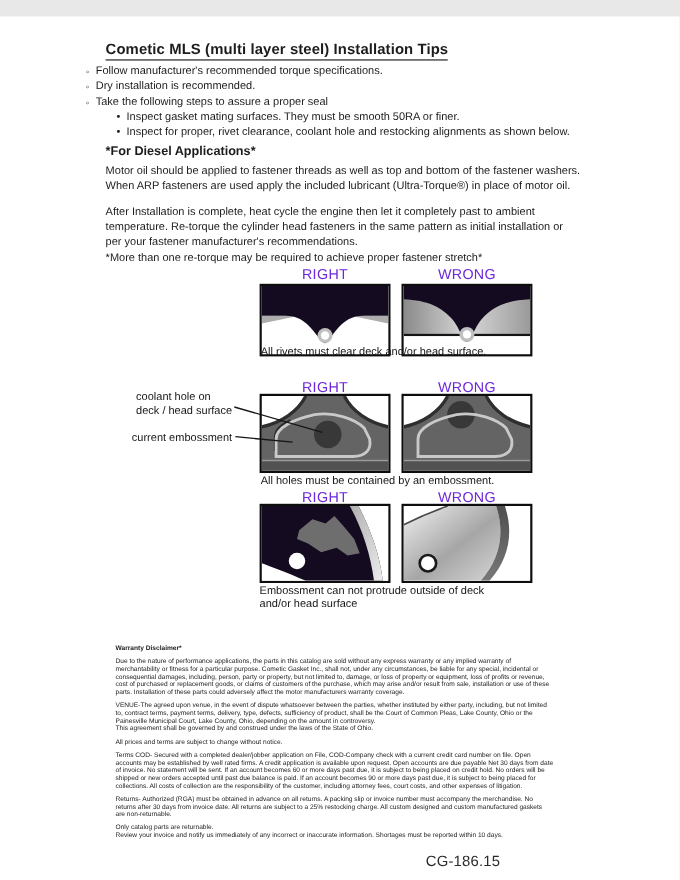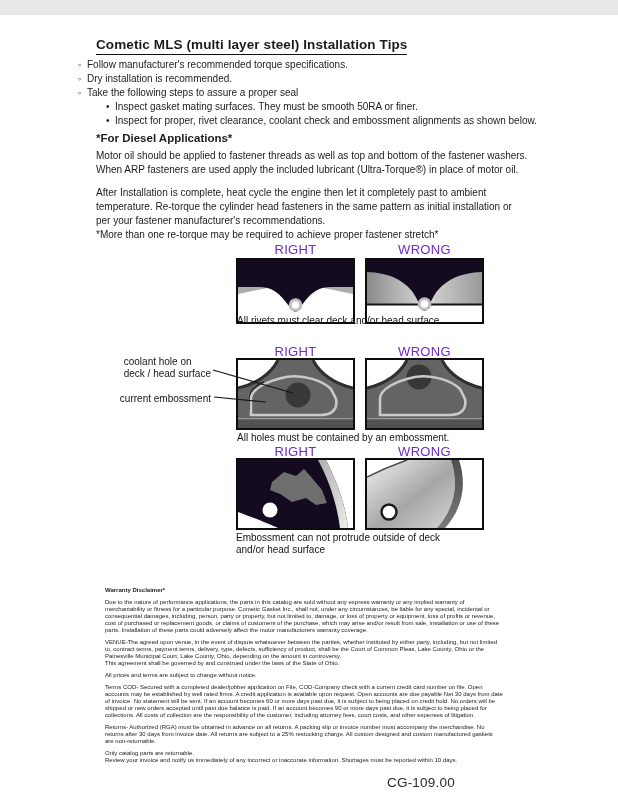--- a/index.html
+++ b/index.html
@@ -50,21 +50,21 @@
     <div class="tip">
       <span class="mk">◦</span>
       <span>Take the following steps to assure a proper seal</span>
     </div>
     <div class="tip sub">
       <span class="mk">•</span>
       <span>Inspect gasket mating surfaces.  They must be smooth 50RA or finer.</span>
     </div>
     <div class="tip sub">
       <span class="mk">•</span>
-      <span>Inspect for proper, rivet clearance, coolant check and embossment alignments as shown below.</span>
+      <span>Inspect for proper, rivet clearance, coolant hole and restocking alignments as shown below.</span>
     </div>
   </div>
 
   <div class="diesel-h">*For Diesel Applications*</div>
   <div class="para p1">Motor oil should be applied to fastener threads as well as top and bottom of the fastener washers. When ARP fasteners are used apply the included lubricant (Ultra-Torque®) in place of motor oil.</div>
   <div class="para p2">After Installation is complete, heat cycle the engine then let it completely past to ambient temperature. Re-torque the cylinder head fasteners in the same pattern as initial installation or per your fastener manufacturer's recommendations.</div>
   <div class="para pnote">*More than one re-torque may be required to achieve proper fastener stretch*</div>
 
   <div class="dg-label" style="left:236px;top:227px;">RIGHT</div>
   <div class="dg-label" style="left:365px;top:227px;">WRONG</div>
@@ -189,15 +189,15 @@
     <p class="lp">Due to the nature of performance applications, the parts in this catalog are sold without any express warranty or any implied warranty of merchantability or fitness for a particular purpose.  Cometic Gasket Inc., shall not, under any circumstances, be liable for any special, incidental or consequential damages, including, person, party or property, but not limited to, damage, or loss of property or equipment, loss of profits or revenue, cost of purchased or replacement goods, or claims of customers of the purchase, which may arise and/or result from sale, installation or use of these parts.  Installation of these parts could adversely affect the motor manufacturers warranty coverage.</p>
     <p class="lp lp0">VENUE-The agreed upon venue, in the event of dispute whatsoever between the parties, whether instituted by either party, including, but not limited to, contract terms, payment terms, delivery, type, defects, sufficiency of product, shall be the Court of Common Pleas, Lake County, Ohio or the Painesville Municipal Court, Lake County, Ohio, depending on the amount in controversy.</p>
     <p class="lp">This agreement shall be governed by and construed under the laws of the State of Ohio.</p>
     <p class="lp">All prices and terms are subject to change without notice.</p>
     <p class="lp">Terms COD- Secured with a completed dealer/jobber application on File, COD-Company check with a current credit card number on file.  Open accounts may be established by well rated firms.  A credit application is available upon request.  Open accounts are due payable Net 30 days from date of invoice.  No statement will be sent.  If an account becomes 60 or more days past due, it is subject to being placed on credit hold.  No orders will be shipped or new orders accepted until past due balance is paid.  If an account becomes 90 or more days past due, it is subject to being placed for collections.  All costs of collection are the responsibility of the customer, including attorney fees, court costs, and other expenses of litigation.</p>
     <p class="lp">Returns- Authorized (RGA) must be obtained in advance on all returns.  A packing slip or invoice number must accompany the merchandise.  No returns after 30 days from invoice date.  All returns are subject to a 25% restocking charge.  All custom designed and custom manufactured gaskets are non-returnable.</p>
     <p class="lp lp0">Only catalog parts are returnable.</p>
     <p class="lp">Review your invoice and notify us immediately of any incorrect or inaccurate information.  Shortages must be reported within 10 days.</p>
   </div>
 
-  <div class="pagecode">CG-109.00</div>
+  <div class="pagecode">CG-186.15</div>
 
 </div>
 
 </body></html>

